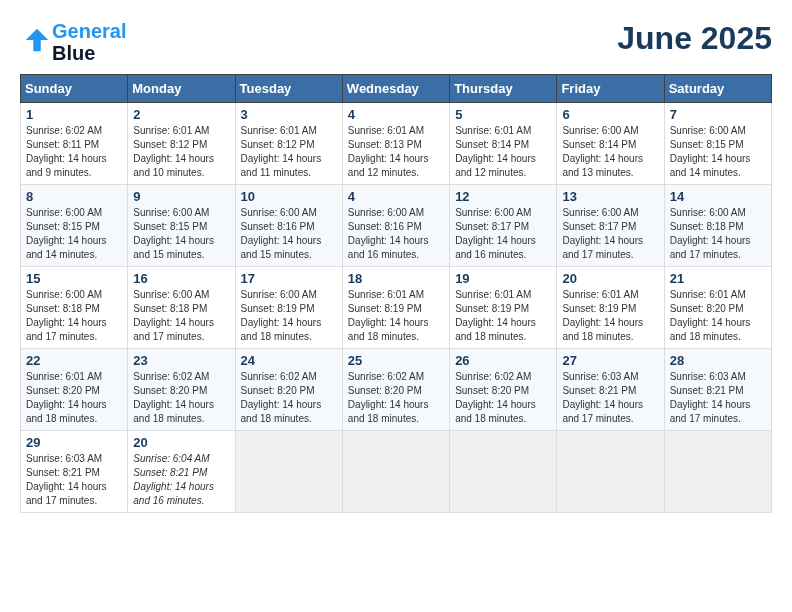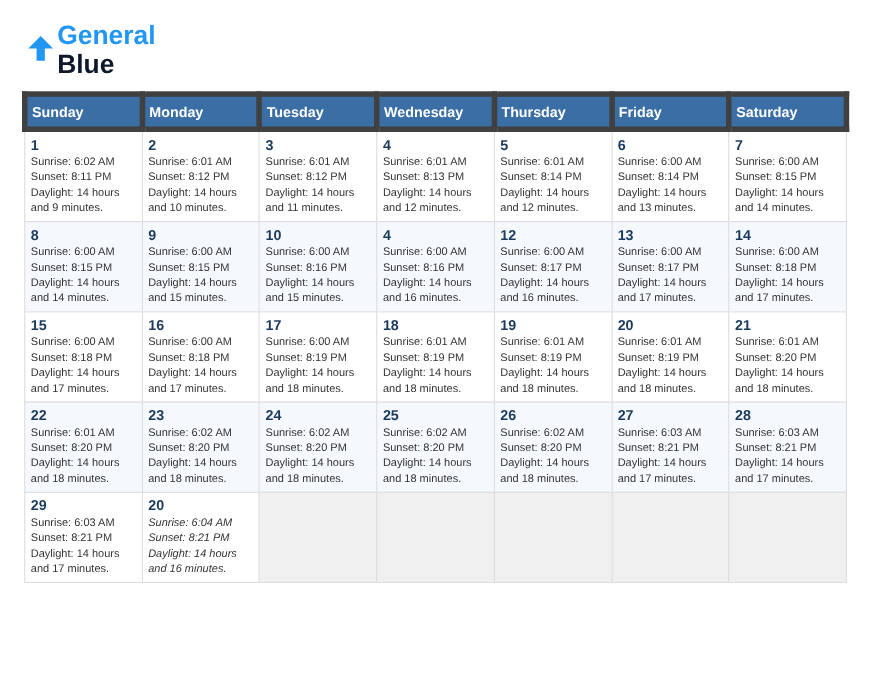--- a/index.html
+++ b/index.html
@@ -14,21 +14,21 @@
       display: flex;
       justify-content: space-between;
       align-items: flex-start;
       margin-bottom: 10px;
     }
     .logo {
       display: flex;
       align-items: center;
     }
     .logo-text {
-      font-size: 24px;
+      font-size: 20px;
       font-weight: bold;
       color: #1a3a5c;
       line-height: 1.1;
     }
     .logo-text span {
       color: #2196F3;
     }
     .logo-icon {
       width: 30px;
       height: 30px;
@@ -51,21 +51,21 @@
       width: 100%;
       border-collapse: collapse;
     }
     .calendar th {
       background-color: #3a6ea5;
       color: #fff;
       font-size: 13px;
       font-weight: bold;
       padding: 6px 4px;
       text-align: left;
-      border: 5px solid #404040;
+      border: 1px solid #404040;
     }
     .calendar td {
       vertical-align: top;
       border: 1px solid #ddd;
       padding: 4px 5px;
       font-size: 10px;
       color: #333;
       background: #fff;
       width: calc(100% / 7);
       min-height: 80px;
@@ -98,20 +98,21 @@
       <svg class="logo-icon" viewBox="0 0 40 40" xmlns="http://www.w3.org/2000/svg">
         <polygon points="20,5 35,20 25,20 25,35 15,35 15,20 5,20" fill="#2196F3"></polygon>
       </svg>
     </div>
     <div class="logo-text">
       <div><span>General</span></div>
       <div><span style="color:#0f172a">Blue</span></div>
     </div>
   </div>
   <div class="title-block">
+    <h1>June 2025</h1>
   </div>
 </div>
 
 <table class="calendar">
   <thead>
     <tr id="header-row">
         <th>Sunday</th>
         <th>Monday</th>
         <th>Tuesday</th>
         <th>Wednesday</th>

